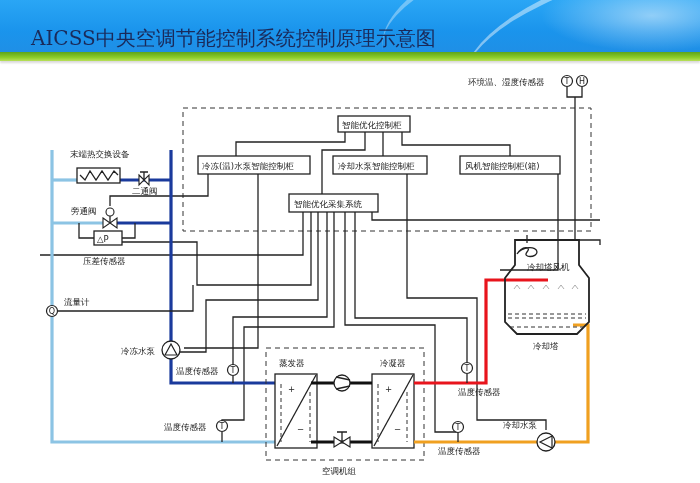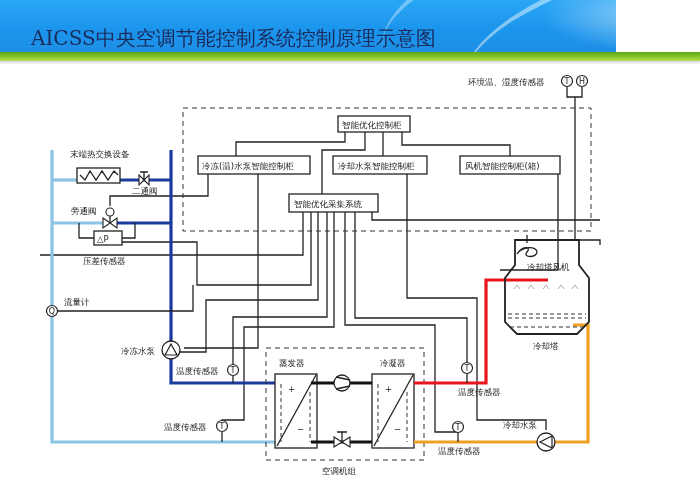--- a/index.html
+++ b/index.html
@@ -2,21 +2,21 @@
 <html><head>
 <meta charset="utf-8">
 <style>
   html, body { margin: 0; padding: 0; }
   body {
     width: 700px; height: 483px; position: relative; overflow: hidden;
     background: #ffffff;
     font-family: "DejaVu Sans", sans-serif;
   }
   .banner {
-    position: absolute; left: 0; top: 0; width: 616px; height: 52px;
+    position: absolute; left: 0; top: 0; width: 700px; height: 52px;
     background: linear-gradient(180deg, #2aa6f5 0%, #1a94ec 60%, #1f8fe6 100%);
     overflow: hidden;
   }
   .banner .swoosh1 {
     position: absolute; left: 380px; top: -80px; width: 500px; height: 180px;
     border-radius: 50%;
     border-top: 10px solid rgba(255,255,255,0.35);
     transform: rotate(-8deg);
   }
   .banner .swoosh2 {

